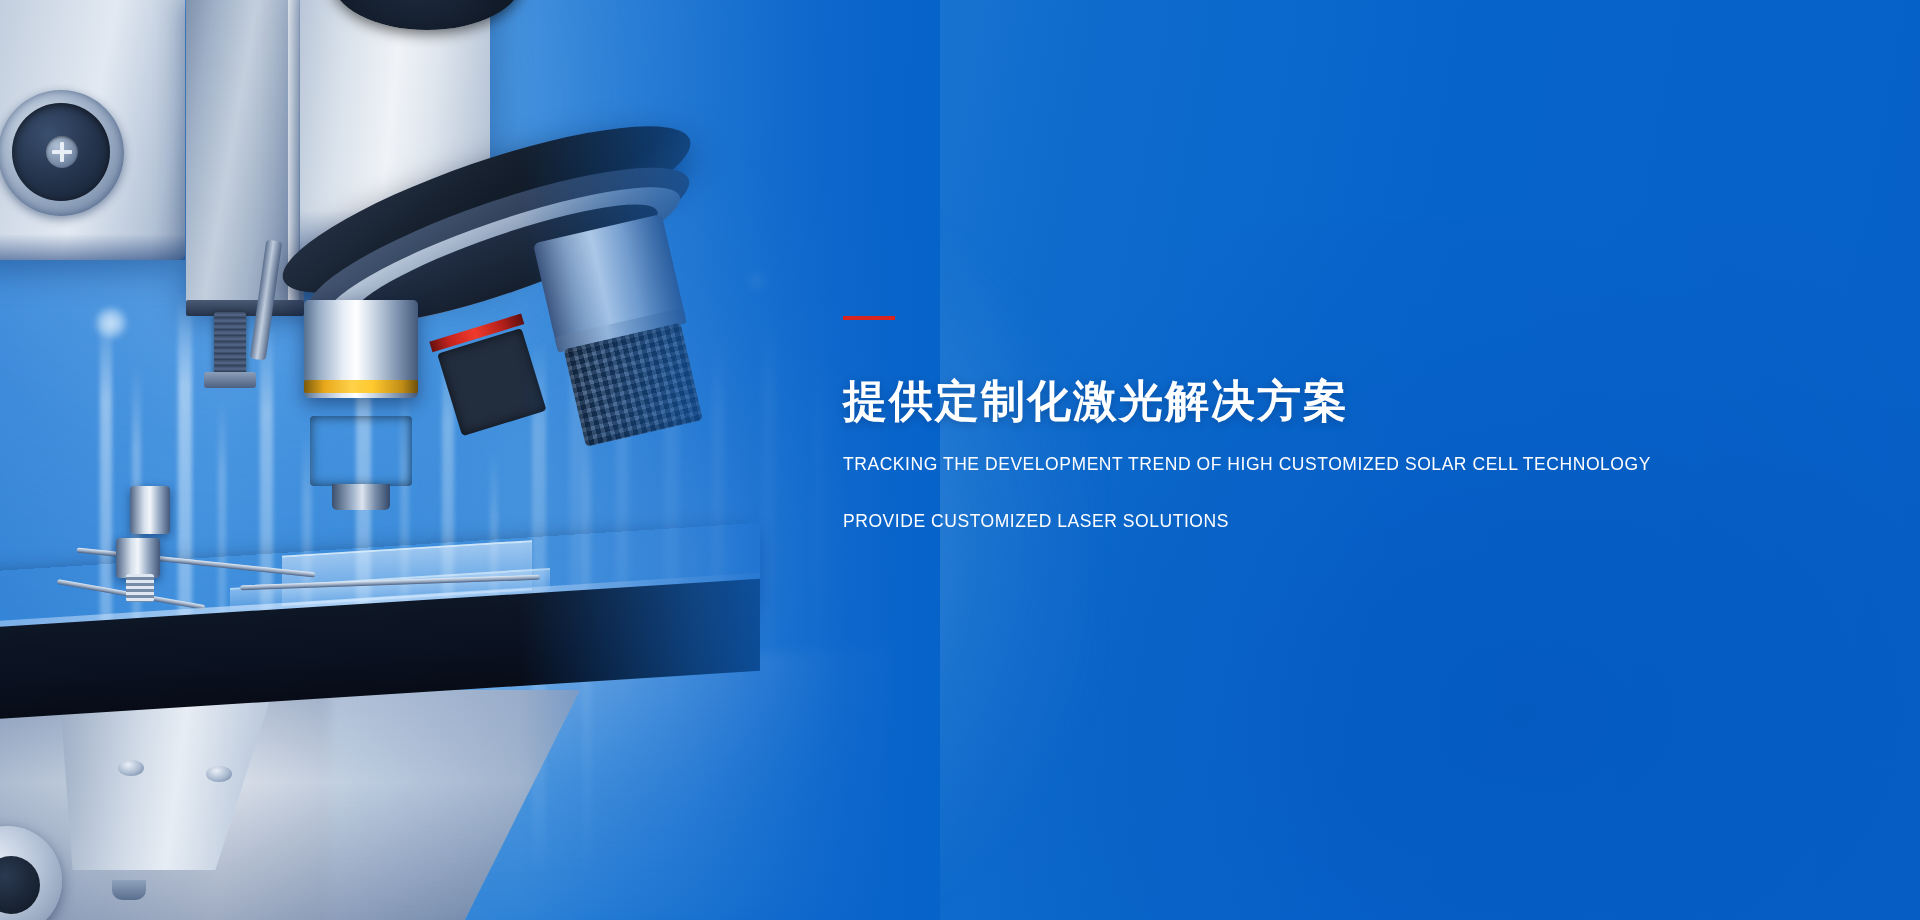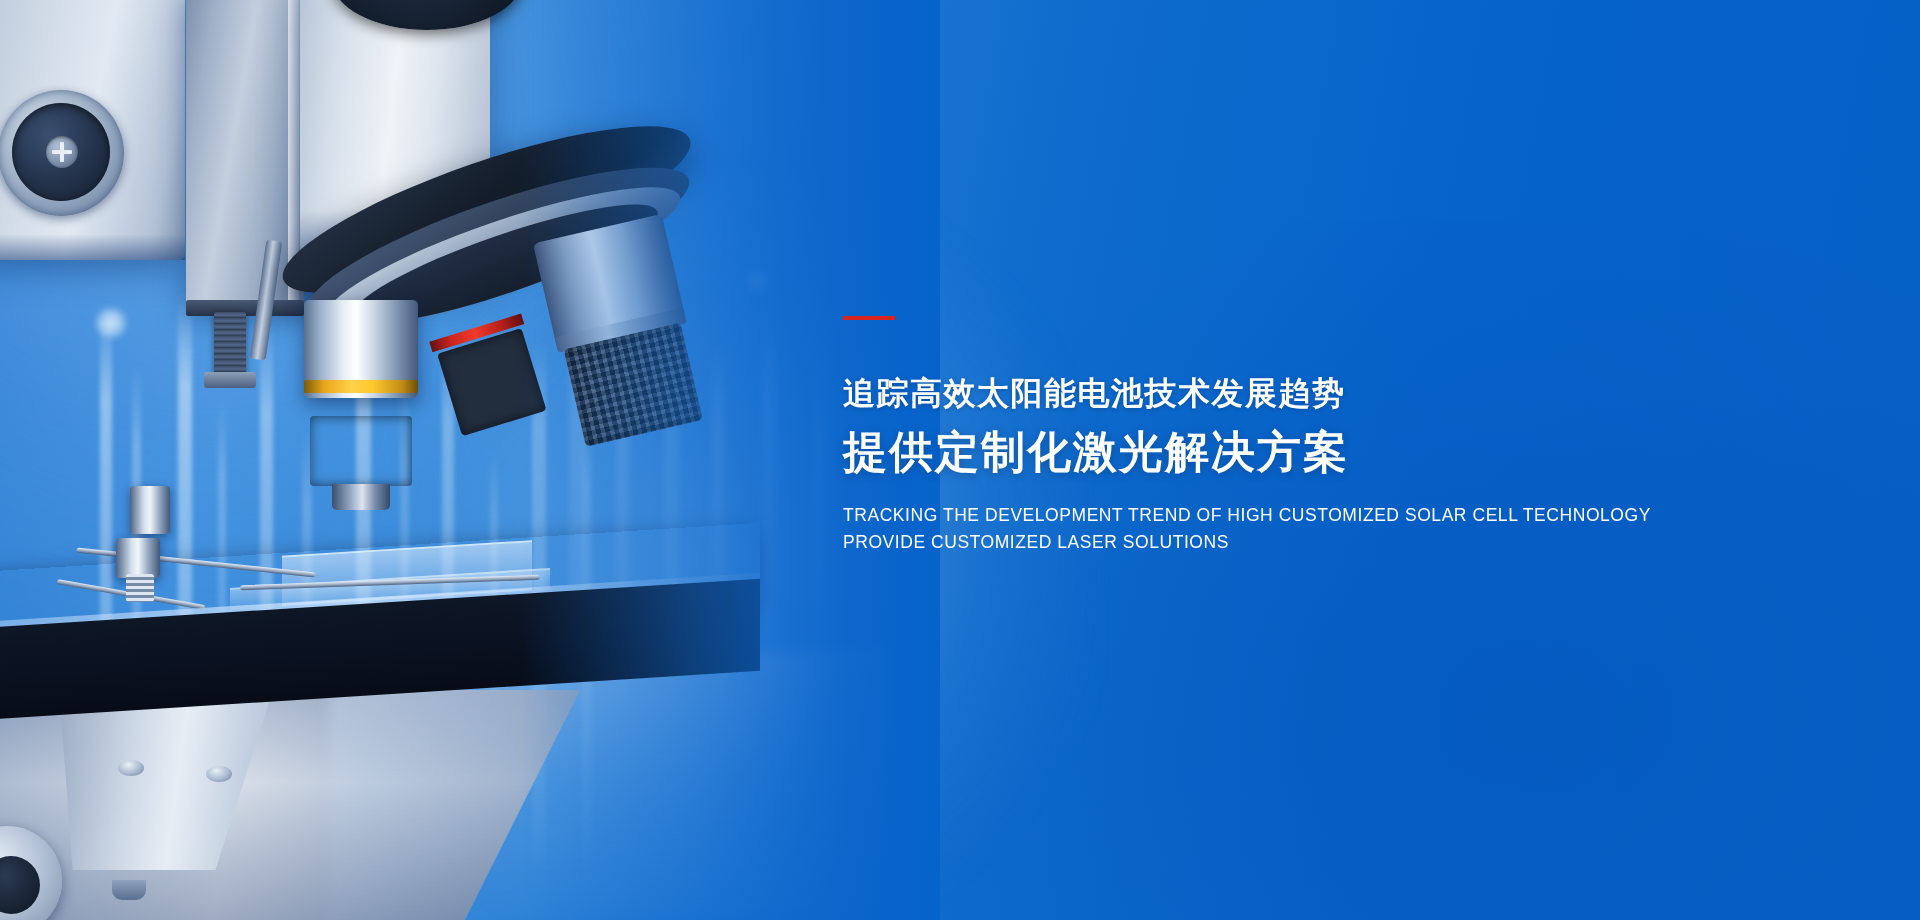--- a/index.html
+++ b/index.html
@@ -455,21 +455,21 @@
     white-space: nowrap;
   }
   .sub-en {
     color: #ffffff;
     font-size: 17.5px;
     font-weight: normal;
     letter-spacing: .55px;
     line-height: 1.1;
     white-space: nowrap;
   }
-  .sub-en + .sub-en { margin-top: 7px; }
+  .sub-en + .sub-en { margin-top: 37px; }
 </style>
 </head>
 <body>
 
 <div class="banner">
 
   <div class="bg-base"></div>
   <div class="bg-glow-tl"></div>
   <div class="bg-glow-mid"></div>
   <div class="bg-dark-br"></div>
@@ -570,19 +570,18 @@
     <div class="knob-post" style="left:116px; top:538px; width:44px; height:40px;"></div>
     <div class="knob-thread" style="left:126px; top:574px; width:28px; height:28px;"></div>
     <div class="stage-front-edge"></div>
     <div class="stage-side"></div>
   </div>
 
   <div class="photo-fade"></div>
 
   <div class="content">
     <div class="accent-rule"></div>
-    <div class="eyebrow">追踪高效太阳能电池技术发展趋势</div>
     <div class="headline">提供定制化激光解决方案</div>
     <div class="sub-en">TRACKING THE DEVELOPMENT TREND OF HIGH CUSTOMIZED SOLAR CELL TECHNOLOGY</div>
     <div class="sub-en">PROVIDE CUSTOMIZED LASER SOLUTIONS</div>
   </div>
 
 </div>
 
 </body></html>

